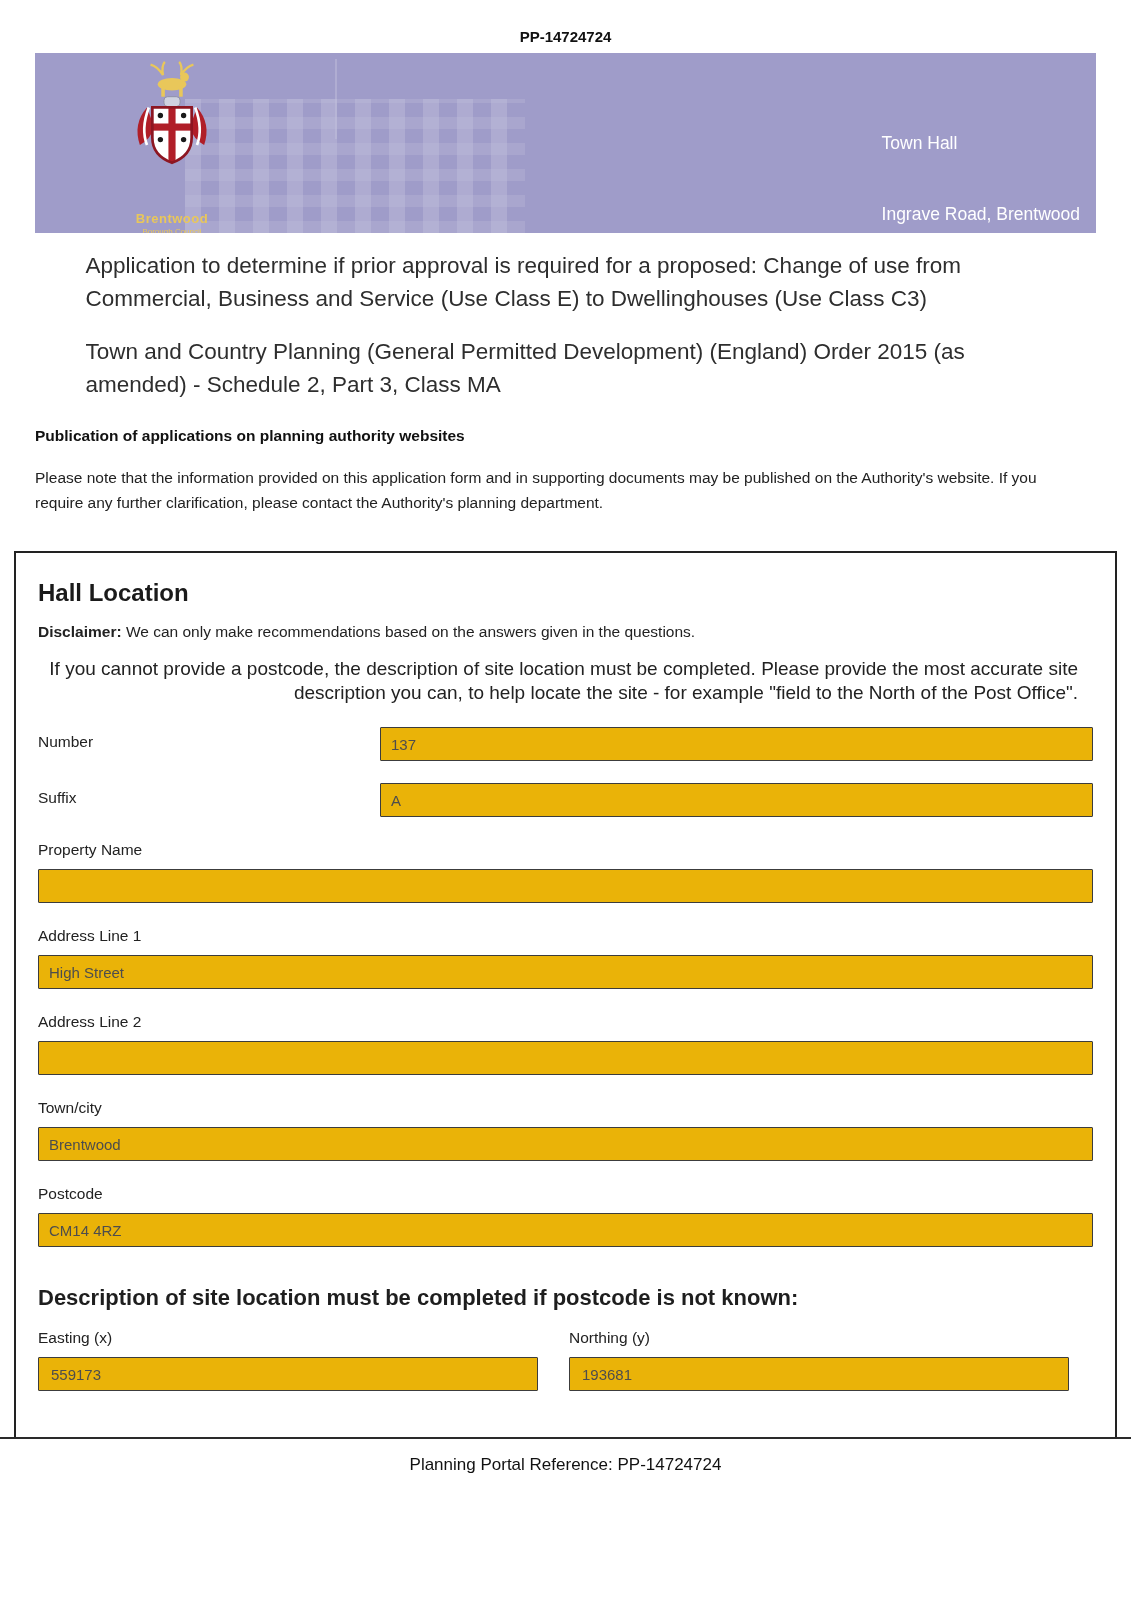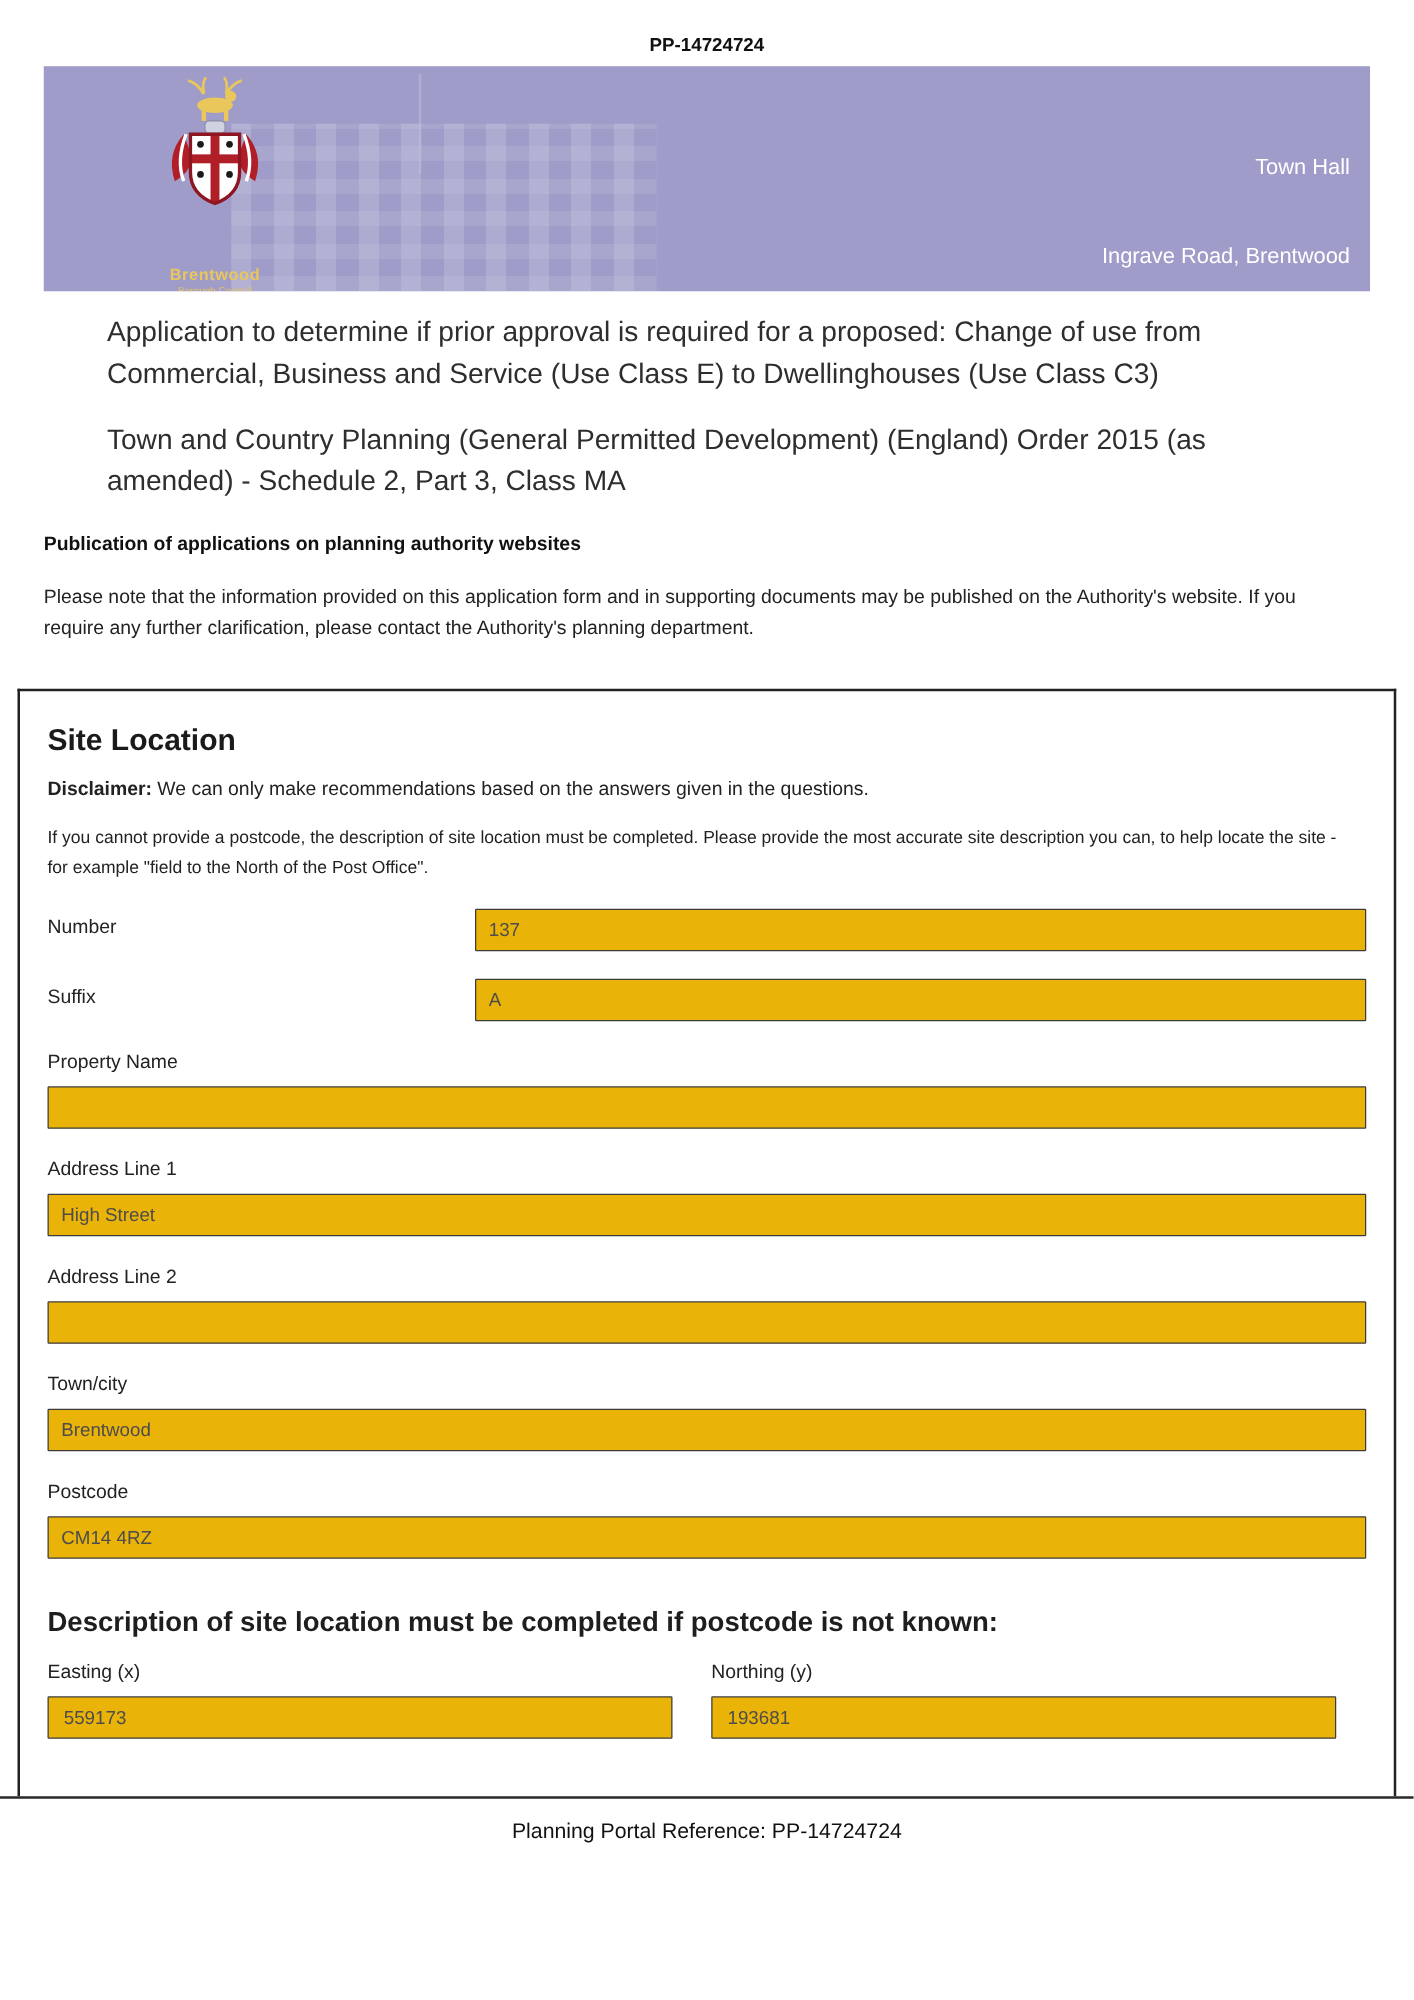--- a/index.html
+++ b/index.html
@@ -31,39 +31,39 @@
   .building::after{
     content:"";position:absolute;left:150px;top:-40px;width:2px;height:80px;
     background:rgba(255,255,255,.5);
   }
   .crest{
     position:absolute;left:72px;top:8px;width:130px;text-align:center;
   }
   .crest .org1{font-weight:bold;color:var(--crest-gold,#e9c75a);font-size:13px;letter-spacing:.5px;margin-top:-4px;}
   .crest .org2{color:var(--crest-gold,#e9c75a);font-size:8px;margin-top:1px;}
   .contact{
-    position:absolute;right:16px;top:22px;text-align:right;
+    position:absolute;right:16px;top:32px;text-align:left;
     color:var(--header-text,#fff);font-size:17.5px;line-height:23.5px;white-space:pre;
   }
   
   .title{
     width:960px;margin:16px auto 0;text-align:left;
     font-size:22.5px;line-height:33px;color:#2e2e2e;
   }
   .title.sub{margin-top:20px;}
   .pub-heading{margin:26px 35px 0;font-weight:bold;font-size:15.5px;color:#111;}
   .pub-body{margin:20px 35px 0;font-size:15.5px;line-height:25px;color:#222;max-width:1050px;}
   
   .box{
     margin:36px 14px 0;border:2px solid #222;border-bottom:none;
     padding:26px 22px 46px;
   }
   .box h2{font-size:24px;color:#1a1a1a;}
   .disclaimer{margin-top:16px;font-size:15.5px;}
-  .instructions{margin-top:16px;font-size:14px;line-height:24px;max-width:1040px;}
+  .instructions{margin-top:16px;font-size:19px;line-height:24px;max-width:1040px;text-align:right;}
   .row-inline{display:flex;align-items:center;margin-top:22px;}
   .row-inline label{width:342px;font-size:15.5px;align-self:flex-start;padding-top:6px;}
   .row-inline input{flex:1;}
   .row-stacked{margin-top:24px;}
   .row-stacked label{display:block;font-size:15.5px;margin-bottom:10px;}
   .row-stacked input{width:100%;}
   input.fld{
     height:34px;border:1px solid #3c3c3c;background:#eab308;border-radius:1px;
     font-family:"Liberation Sans","DejaVu Sans",sans-serif;
     font-size:15px;color:#4d4d4d;padding:0 10px;outline:none;
@@ -138,21 +138,21 @@
   </div>
 </header>
 
 <div class="title">Application to determine if prior approval is required for a proposed: Change of use from Commercial, Business and Service (Use Class E) to Dwellinghouses (Use Class C3)</div>
 <div class="title sub">Town and Country Planning (General Permitted Development) (England) Order 2015 (as amended) - Schedule 2, Part 3, Class MA</div>
 
 <div class="pub-heading">Publication of applications on planning authority websites</div>
 <p class="pub-body">Please note that the information provided on this application form and in supporting documents may be published on the Authority's website. If you require any further clarification, please contact the Authority's planning department.</p>
 
 <section class="box">
-  <h2>Site Location</h2>
+  <h2>Hall Location</h2>
 
   <p class="disclaimer"><strong>Disclaimer:</strong> <span>We can only make recommendations based on the answers given in the questions.</span></p>
 
   <p class="instructions">If you cannot provide a postcode, the description of site location must be completed. Please provide the most accurate site description you can, to help locate the site - for example "field to the North of the Post Office".</p>
 
   <div class="row-inline">
     <label>Number</label>
     <input class="fld" type="text" value="137" style="">
   </div>
 

